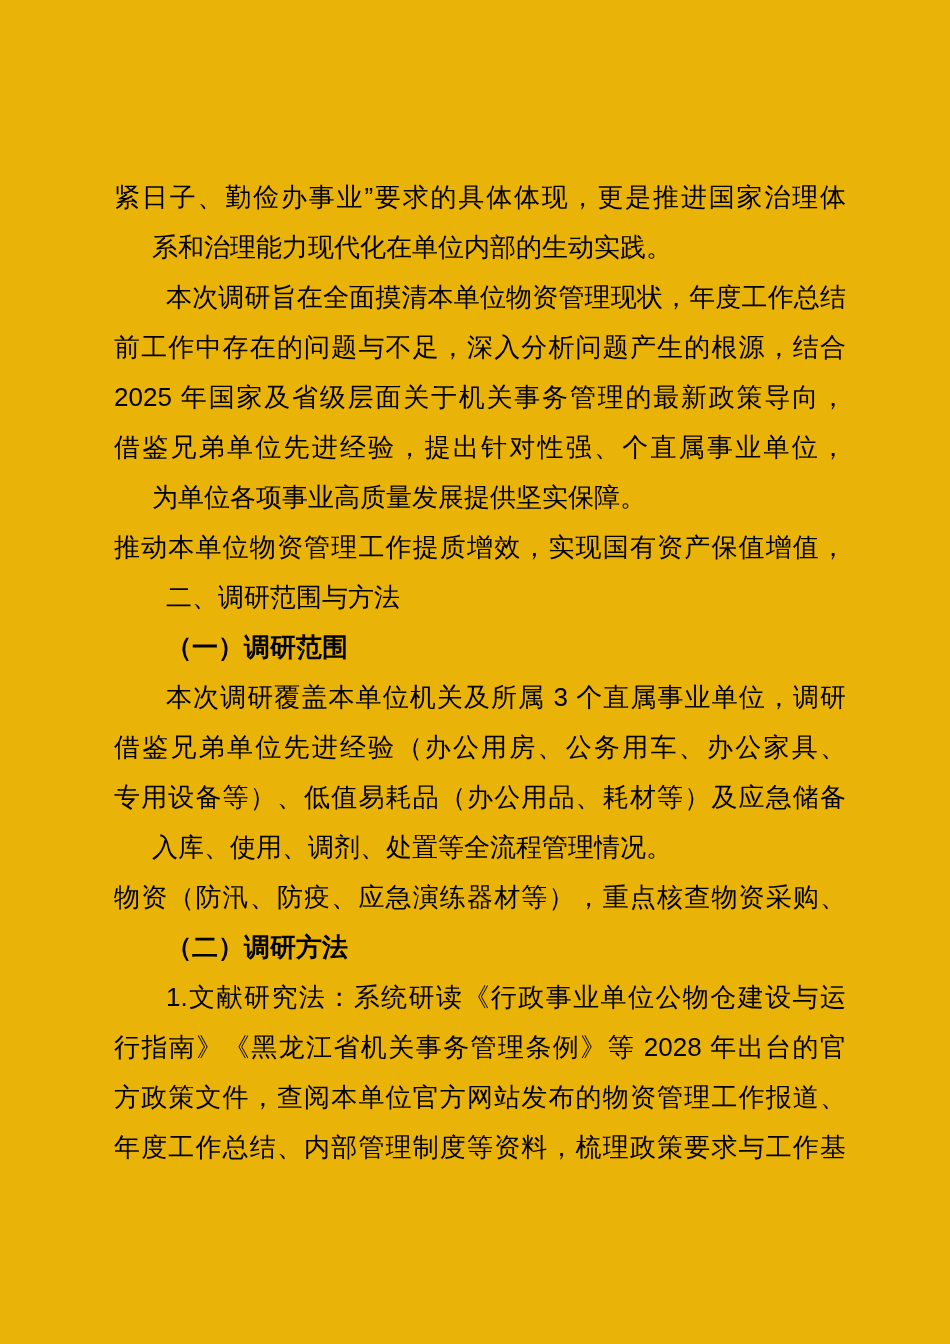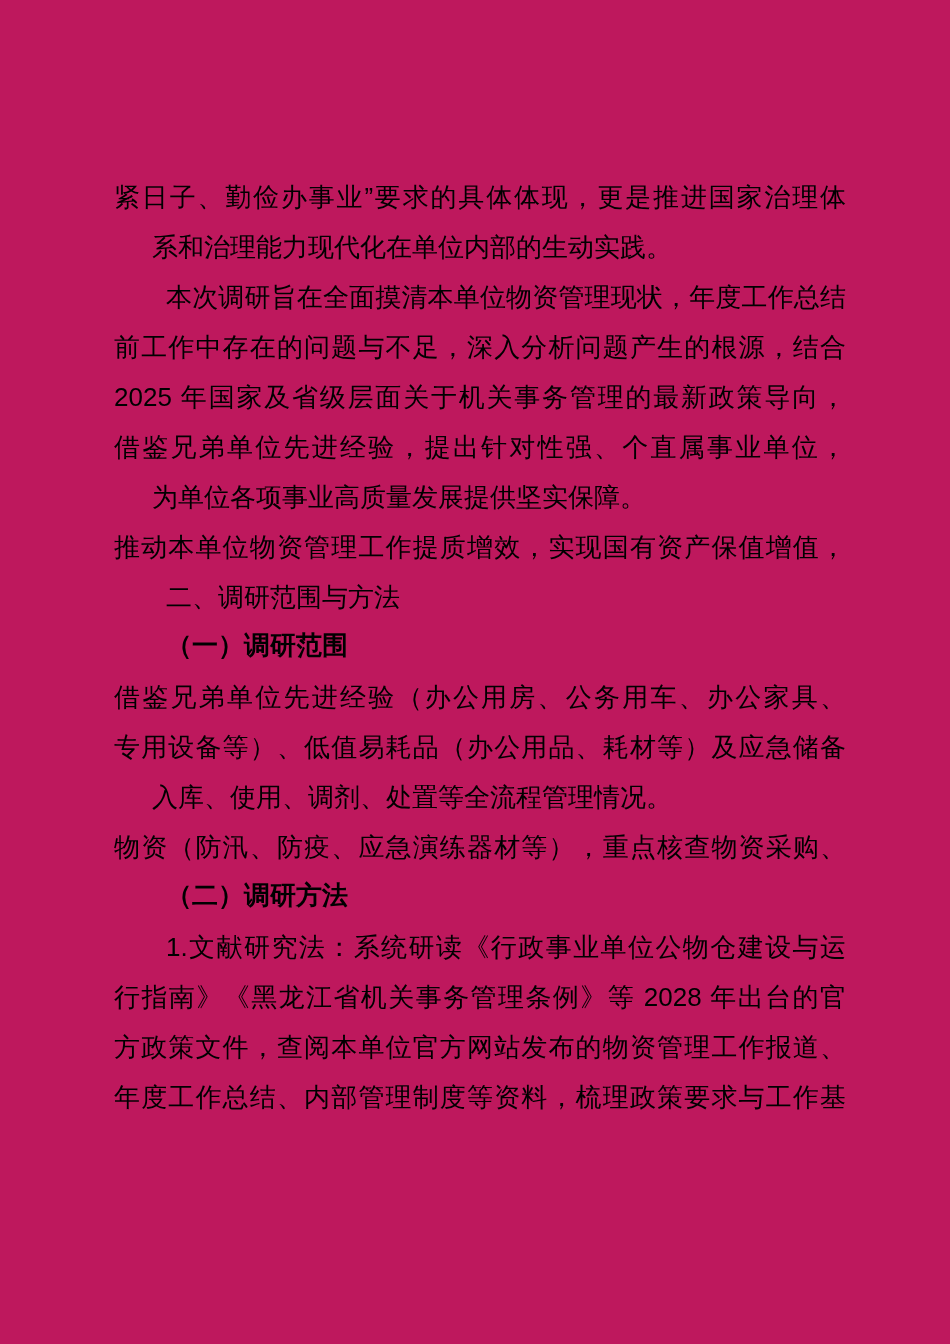--- a/index.html
+++ b/index.html
@@ -1,20 +1,20 @@
 <!DOCTYPE html>
 <html lang="zh"><head>
 <meta charset="utf-8">
 <style>
   html,body{margin:0;padding:0;background:#ffffff;}
   .page{
     position:relative;
     width:950px;
     height:1344px;
-    background:#be185d;
+    background:#eab308;
     overflow:hidden;
     font-family:"Liberation Sans", sans-serif;
   }
   .content{
     position:absolute;
     left:114px;
     top:172px;
     width:732px;
   }
   .line{
@@ -37,38 +37,38 @@
   }
   .h1{
     text-align-last:left;
     text-indent:2em;
     font-weight:400;
   }
   .h2{
     text-align-last:left;
     text-indent:2em;
     font-weight:700;
-    font-family:Liberation Mono, monospace;
   }
 </style>
 </head>
 <body>
 
 <div class="page">
   <div class="content">
     <div class="line">紧日子、勤俭办事业”要求的具体体现，更是推进国家治理体</div>
     <div class="line end">系和治理能力现代化在单位内部的生动实践。</div>
     <div class="line indent">本次调研旨在全面摸清本单位物资管理现状，年度工作总结</div>
     <div class="line">前工作中存在的问题与不足，深入分析问题产生的根源，结合</div>
     <div class="line">2025 年国家及省级层面关于机关事务管理的最新政策导向，</div>
     <div class="line">借鉴兄弟单位先进经验，提出针对性强、个直属事业单位，</div>
     <div class="line end">为单位各项事业高质量发展提供坚实保障。</div>
     <div class="line">推动本单位物资管理工作提质增效，实现国有资产保值增值，</div>
     <div class="line h1">二、调研范围与方法</div>
     <div class="line h2">（一）调研范围</div>
+    <div class="line indent">本次调研覆盖本单位机关及所属 3 个直属事业单位，调研</div>
     <div class="line">借鉴兄弟单位先进经验（办公用房、公务用车、办公家具、</div>
     <div class="line">专用设备等）、低值易耗品（办公用品、耗材等）及应急储备</div>
     <div class="line end">入库、使用、调剂、处置等全流程管理情况。</div>
     <div class="line">物资（防汛、防疫、应急演练器材等），重点核查物资采购、</div>
     <div class="line h2">（二）调研方法</div>
     <div class="line indent">1.文献研究法：系统研读《行政事业单位公物仓建设与运</div>
     <div class="line">行指南》《黑龙江省机关事务管理条例》等 2028 年出台的官</div>
     <div class="line">方政策文件，查阅本单位官方网站发布的物资管理工作报道、</div>
     <div class="line">年度工作总结、内部管理制度等资料，梳理政策要求与工作基</div>
   </div>

